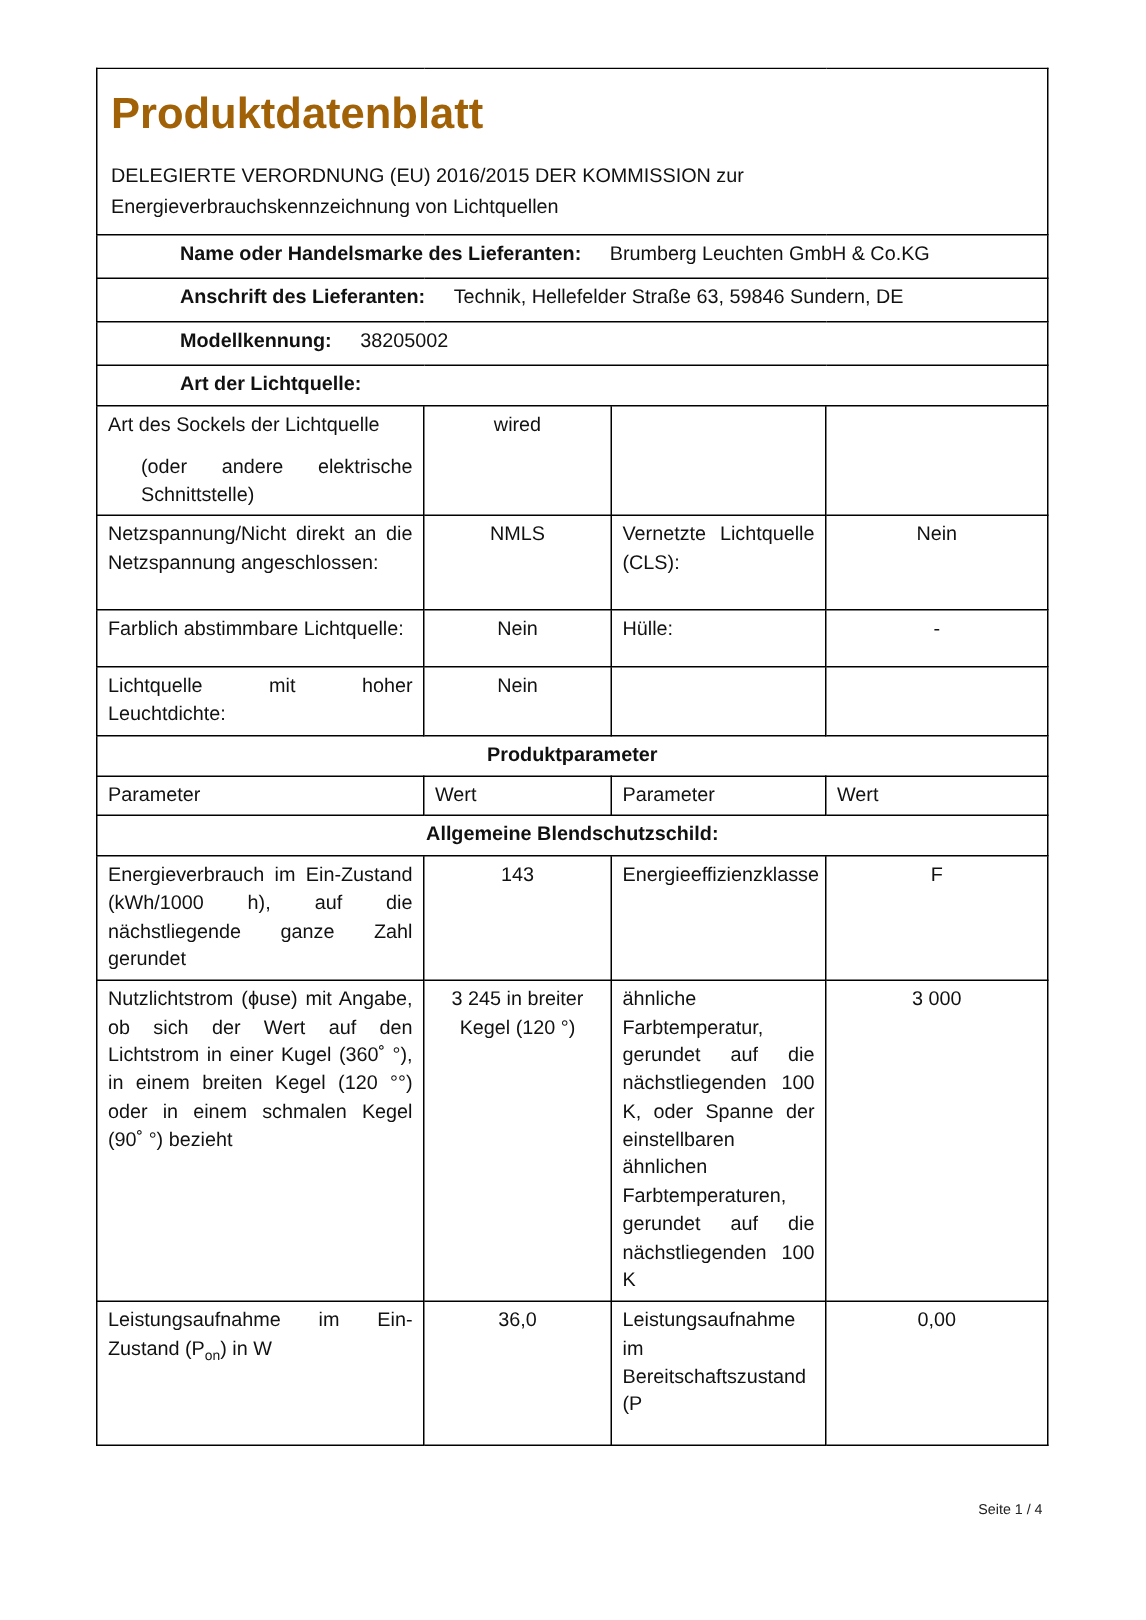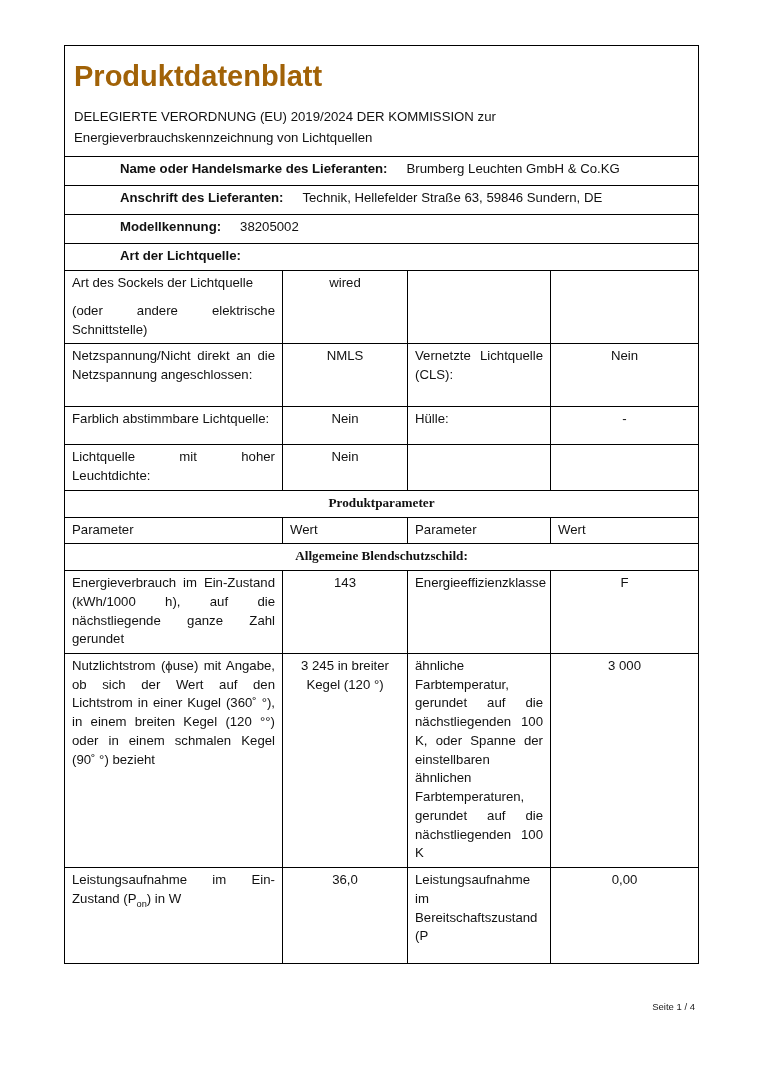--- a/index.html
+++ b/index.html
@@ -48,24 +48,24 @@
     font-size: 13.2px;
     line-height: 1.6;
     color: #111;
   }
 
   .info-label { font-weight: bold; margin-right: 19px; padding-left: 48px; }
 
   .section-row td {
     text-align: center;
     font-weight: bold;
-    padding-top: 2px; padding-bottom: 2px; font-family: Liberation Serif, serif;
+    padding-top: 2px; padding-bottom: 2px;
   }
 
-  .line2 { margin-top: 9px; }
+  .line2 { margin-top: 9px; margin-left: 22px; }
 
   sub { font-size: 70%; line-height: 0; }
 
   .footer {
     position: absolute;
     top: 1001px;
     right: 69px;
     font-size: 9.5px;
     color: #222;
   }
@@ -80,21 +80,21 @@
         <col style="width:218px">
           <col style="width:125px">
           <col style="width:143px">
           <col style="width:148px">
       </colgroup>
 
       <tbody>
           <tr style="height:90px">
         <td colspan="4" class="title-cell">
           <div class="doc-title" style="color: #a16207;">Produktdatenblatt</div>
-          <div class="doc-subtitle">DELEGIERTE VERORDNUNG (EU) 2019/2024 DER KOMMISSION zur Energieverbrauchskennzeichnung von Lichtquellen</div>
+          <div class="doc-subtitle">DELEGIERTE VERORDNUNG (EU) 2016/2015 DER KOMMISSION zur Energieverbrauchskennzeichnung von Lichtquellen</div>
         </td>
       </tr>
 
       <tr style="height:29px">
         <td colspan="4">
           <span class="info-label">Name oder Handelsmarke des Lieferanten:</span><span>Brumberg Leuchten GmbH &amp; Co.KG</span>
         </td>
       </tr>
       <tr style="height:29px">
         <td colspan="4">

